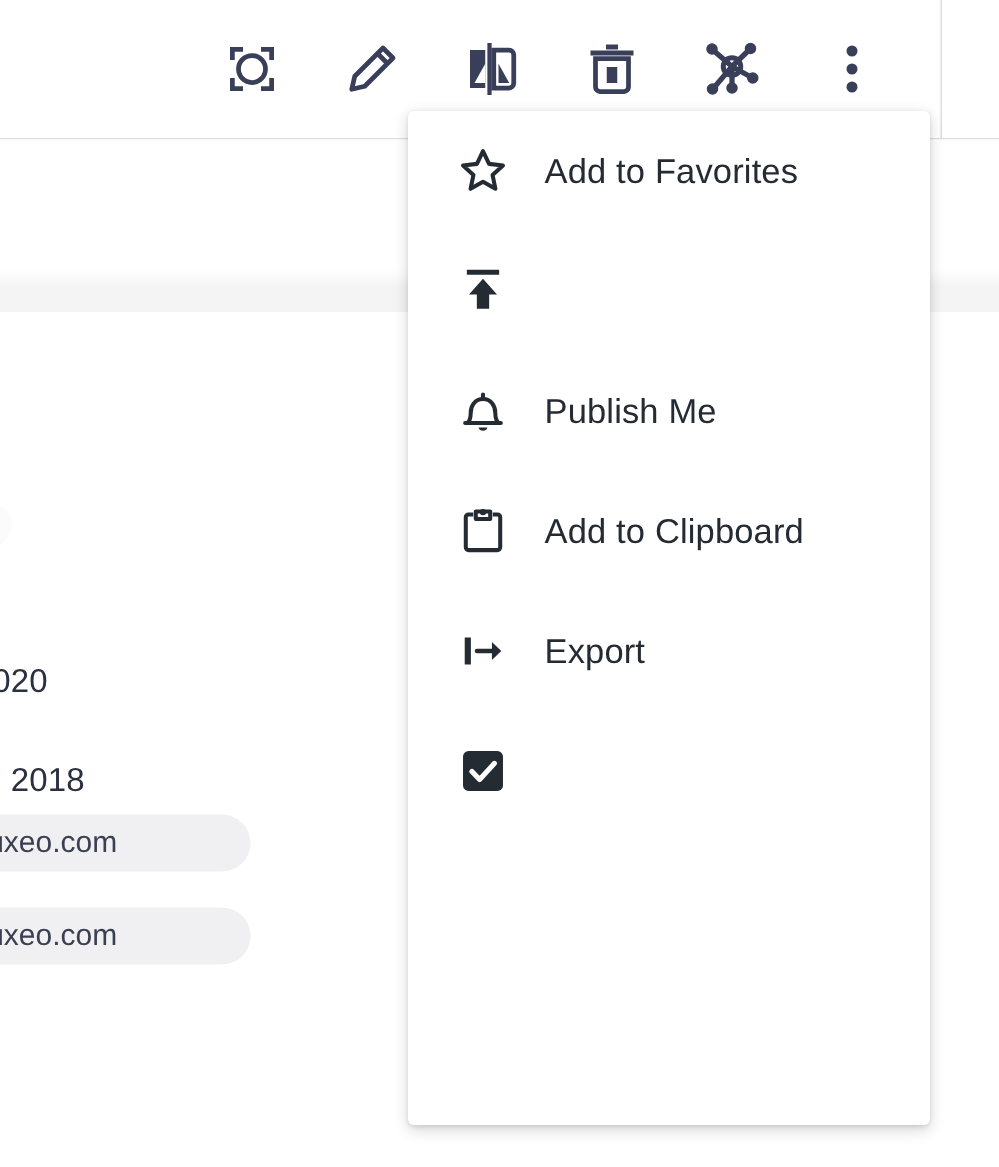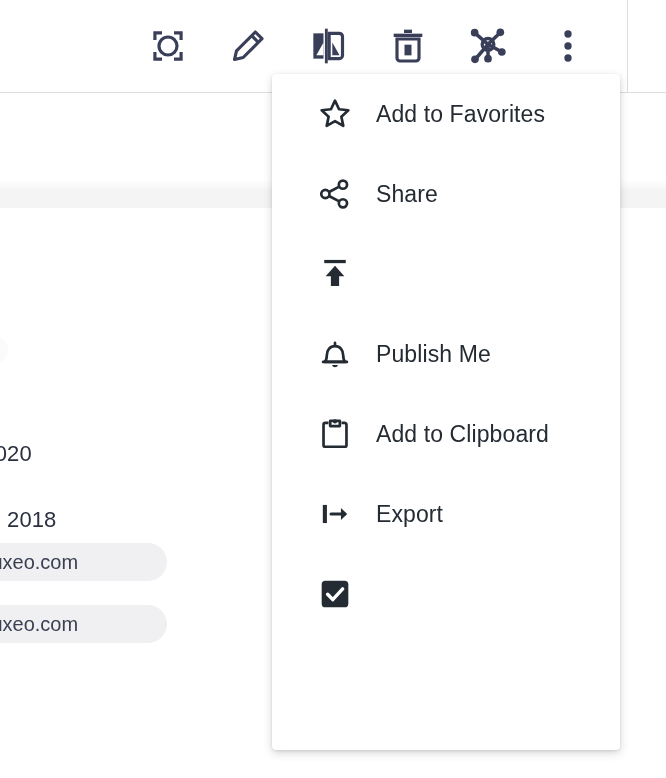--- a/index.html
+++ b/index.html
@@ -129,21 +129,21 @@
     border-radius: 4px;
     box-shadow: 0 3px 10px rgba(0,0,0,0.16), 0 1px 3px rgba(0,0,0,0.10);
     overflow: hidden;
     box-sizing: border-box;
   }
   .menu-item {
     position: relative;
     height: 80px;
     display: flex;
     align-items: center;
-    padding-left: 46px;
+    padding-left: 33px;
     cursor: pointer;
     box-sizing: border-box;
   }
   .mi-icon {
     width: 42px;
     min-width: 42px;
     display: flex;
     align-items: center;
     justify-content: flex-start;
     color: #252b33;
@@ -255,31 +255,20 @@
 
   <div class="menu-item">
     <span class="mi-icon">
       <svg width="34" height="34" viewBox="0 0 24 24" fill="none">
         <path d="M12 2.6l2.85 6.05 6.55.72-4.9 4.5 1.35 6.5L12 17.05 6.15 20.37l1.35-6.5-4.9-4.5 6.55-.72z" stroke="#252b33" stroke-width="1.9" stroke-linejoin="round"></path>
       </svg>
     </span>
     <span class="mi-label">Add to Favorites</span>
   </div>
 
-  <div class="menu-item">
-    <span class="mi-icon">
-      <svg width="34" height="34" viewBox="0 0 24 24" fill="none">
-        <circle cx="17.6" cy="5.4" r="2.9" stroke="#252b33" stroke-width="1.9"></circle>
-        <circle cx="5.2" cy="12" r="2.9" stroke="#252b33" stroke-width="1.9"></circle>
-        <circle cx="17.6" cy="18.6" r="2.9" stroke="#252b33" stroke-width="1.9"></circle>
-        <path d="M7.8 10.6l7.2-3.8M7.8 13.4l7.2 3.8" stroke="#252b33" stroke-width="1.9"></path>
-      </svg>
-    </span>
-    <span class="mi-label">Share</span>
-  </div>
 
   <div class="menu-item">
     <span class="mi-icon">
       <svg width="34" height="34" viewBox="0 0 24 24" fill="none">
         <path d="M4.4 3.2h15.2" stroke="#252b33" stroke-width="2.3"></path>
         <path d="M12 6.2l6.6 7.4h-3.7v6.8H9.1v-6.8H5.4z" fill="#252b33"></path>
       </svg>
     </span>
   </div>
 

